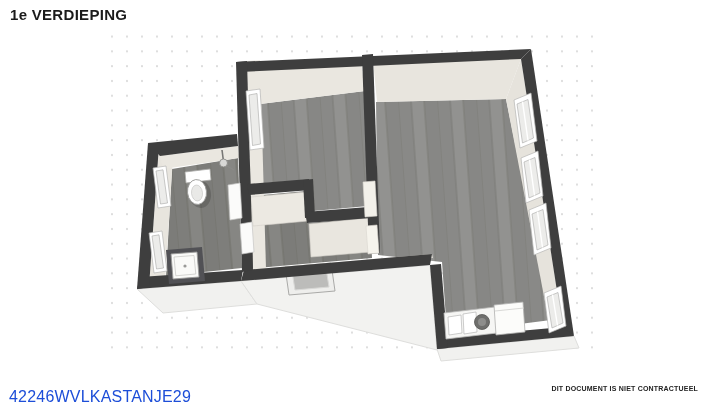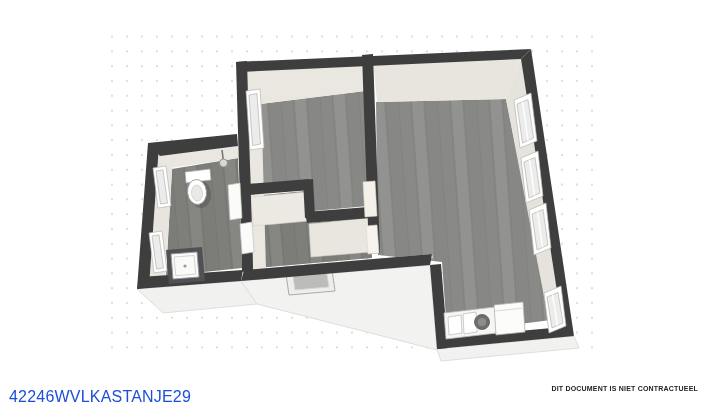--- a/index.html
+++ b/index.html
@@ -19,20 +19,21 @@
     position:absolute;right:4px;top:385px;font-size:7px;font-weight:700;
     letter-spacing:.2px;color:#222;
   }
   svg{position:absolute;left:0;top:0;}
 </style>
 </head>
 <body>
 
 <div class="stage">
 
+  <div class="page-title">1e VERDIEPING</div>
 
   <svg width="702" height="402" viewBox="0 0 702 402">
     <defs>
       <pattern id="dots" width="15" height="14.8" patternUnits="userSpaceOnUse">
         <circle cx="7" cy="7" r="1.1" fill="#d8d8d8"></circle>
       </pattern>
       <pattern id="woodM" width="39" height="240" patternUnits="userSpaceOnUse" patternTransform="rotate(-4)">
         <rect width="39" height="240" fill="#8d8d8b"></rect>
         <rect x="0" width="13" height="240" fill="#898987"></rect>
         <rect x="13" width="13" height="240" fill="#929290"></rect>

